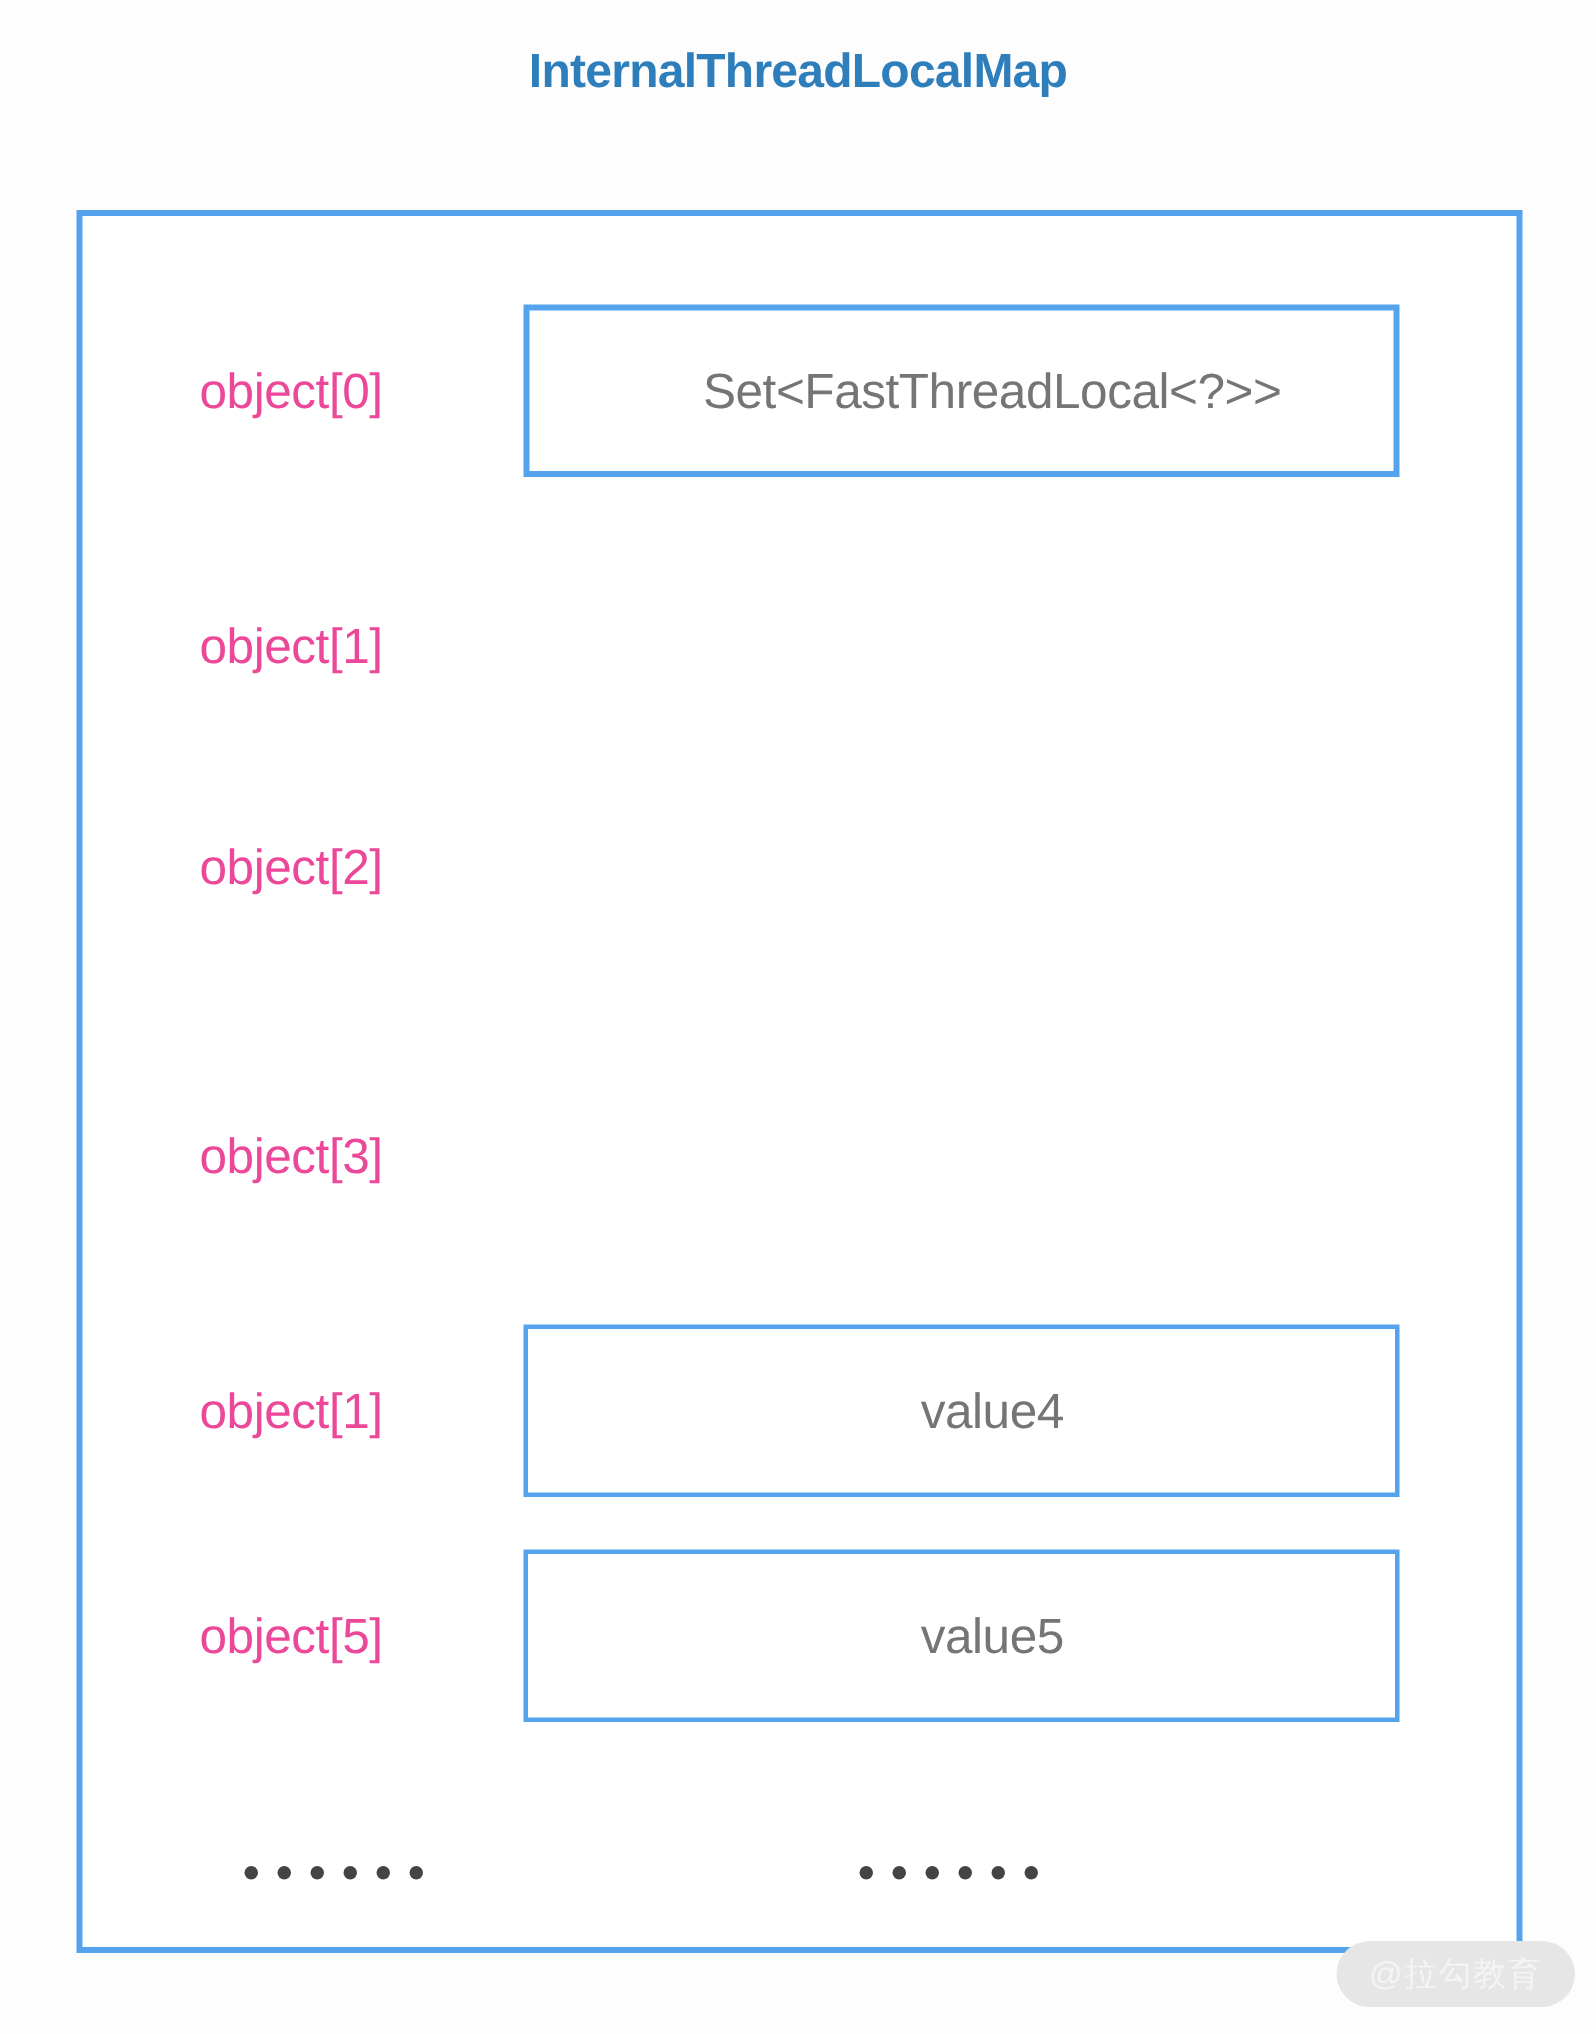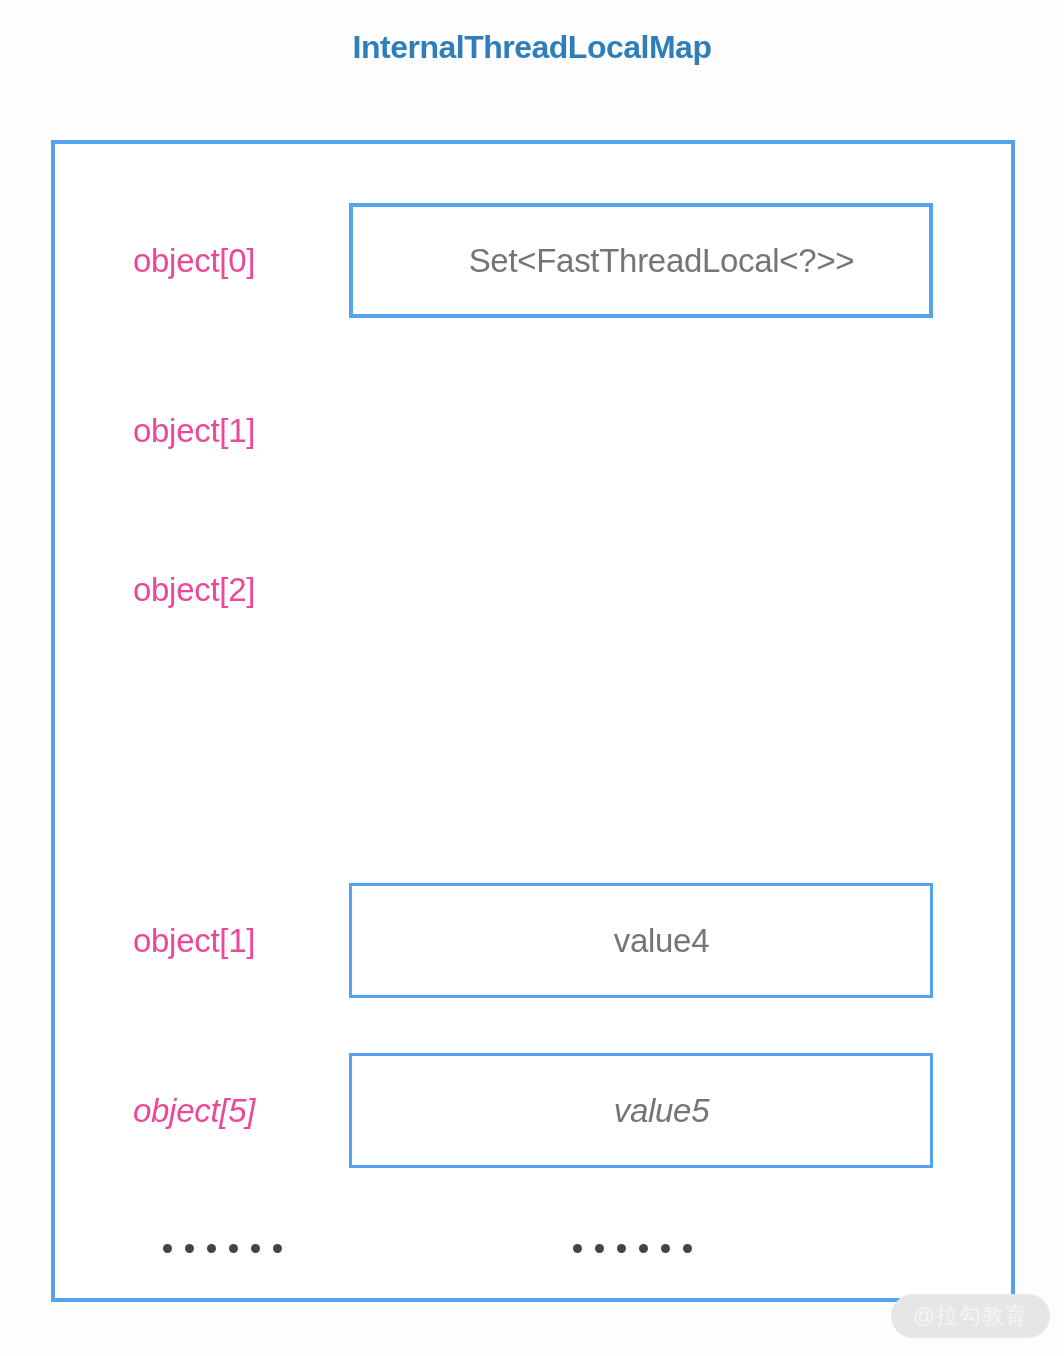--- a/index.html
+++ b/index.html
@@ -139,35 +139,36 @@
     <div class="slot-label">object[0]</div>
     <div class="slot-box emphasis">
       <span class="slot-value">Set&lt;FastThreadLocal&lt;?&gt;&gt;</span>
     </div>
   </div>
 
   <div class="slot-row" style="top:229px;">
     <div class="slot-label">object[1]</div>
   </div>
 
-  <div class="slot-row" style="top:388px;">
+  <div class="slot-row" style="top:376px;">
     <div class="slot-label">object[2]</div>
   </div>
 
   <div class="slot-row" style="top:569px;">
+    <div class="slot-label">object[3]</div>
   </div>
 
   <div class="slot-row" style="top:739px;">
     <div class="slot-label">object[1]</div>
     <div class="slot-box">
       <span class="slot-value">value4</span>
     </div>
   </div>
 
-  <div class="slot-row" style="top:909px;font-style:italic;">
+  <div class="slot-row" style="top:889px;">
     <div class="slot-label">object[5]</div>
     <div class="slot-box">
       <span class="slot-value">value5</span>
     </div>
   </div>
 
   <div class="ellipsis-row">
     <div class="dots dots-left">
       <span class="dot"></span>
       <span class="dot"></span>

